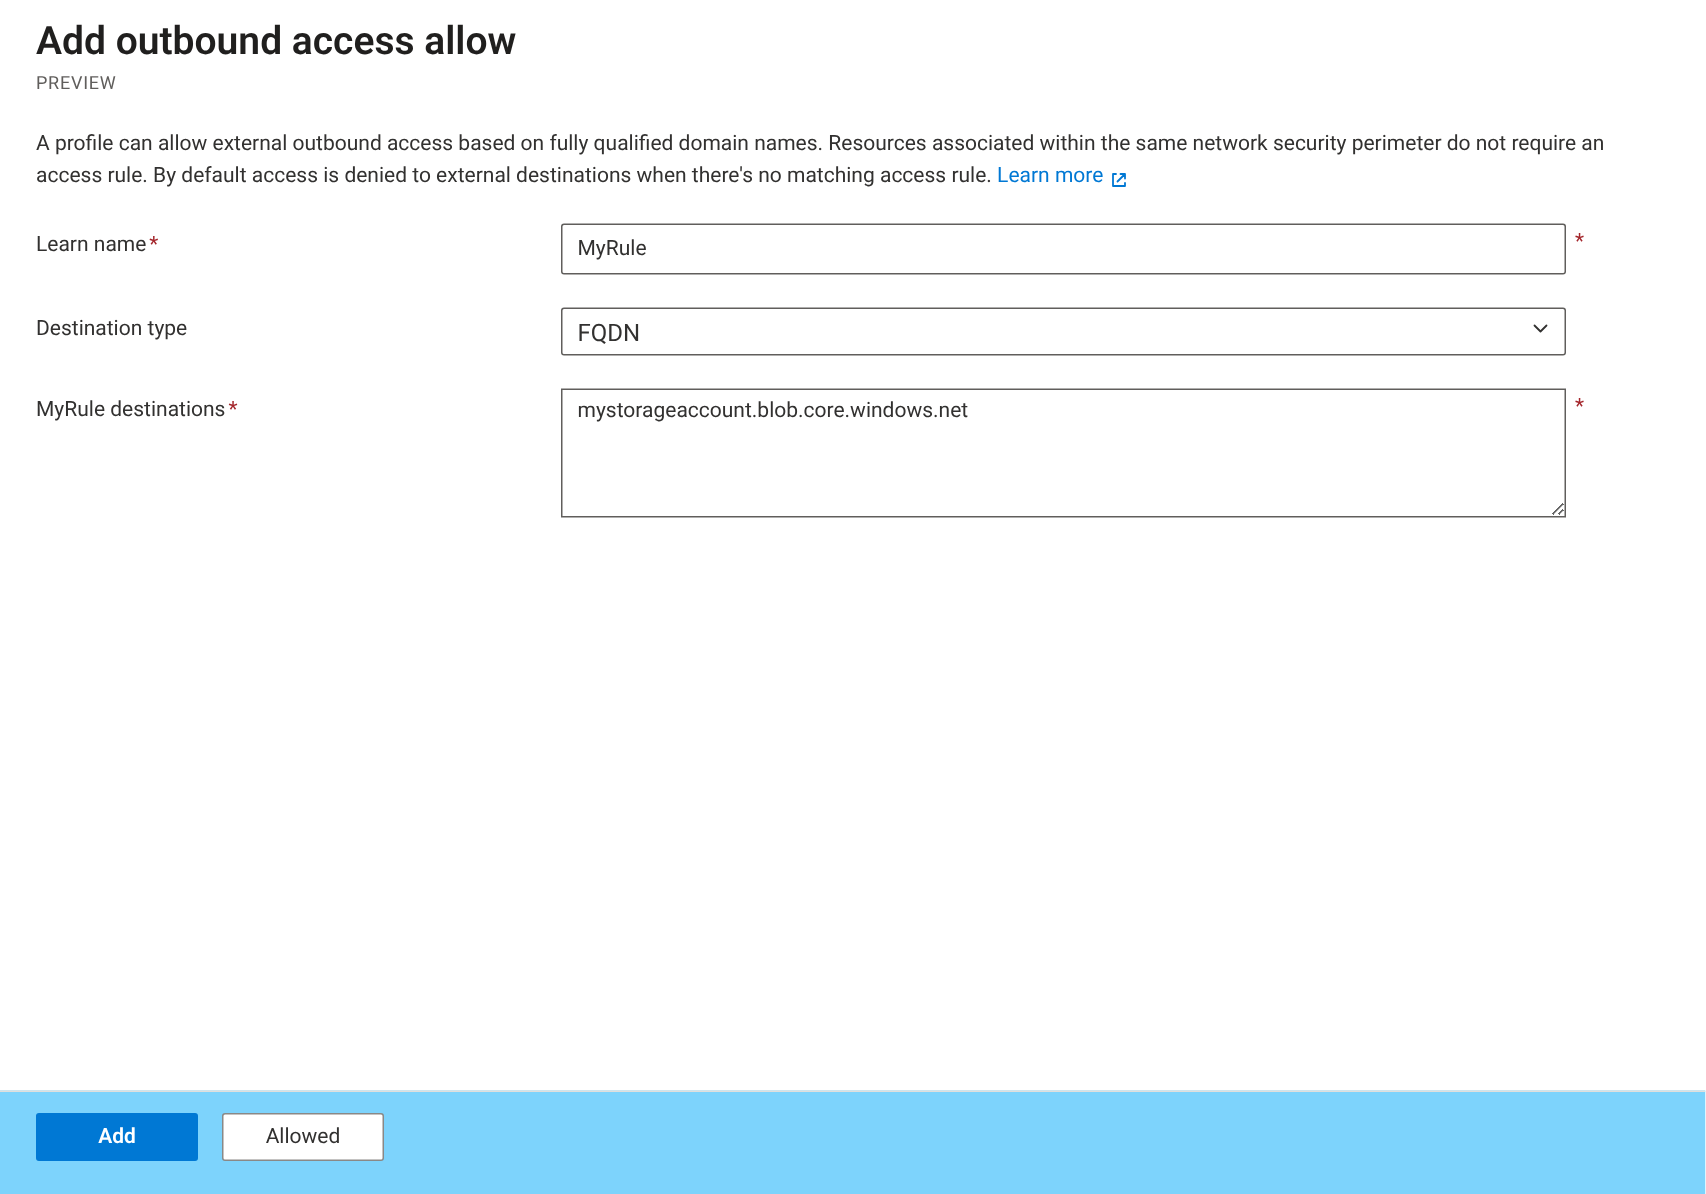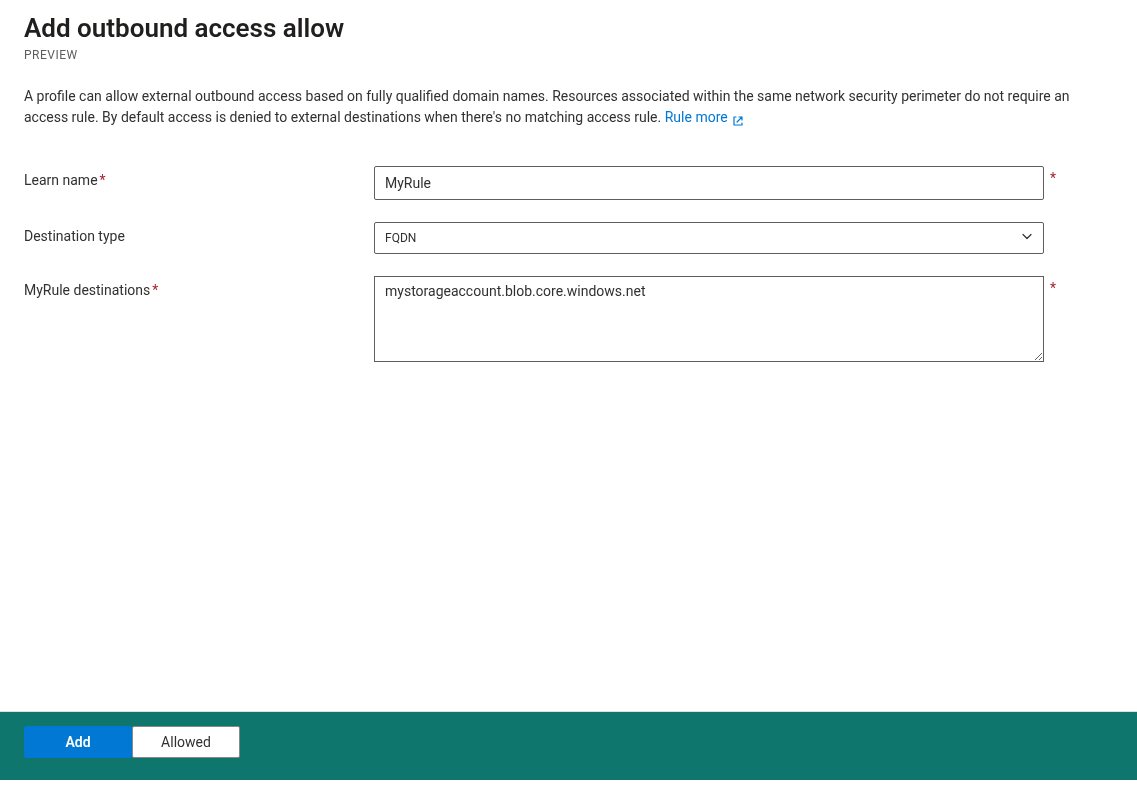--- a/index.html
+++ b/index.html
@@ -31,21 +31,21 @@
       letter-spacing: 0.5px;
       color: #605e5c;
       text-transform: uppercase;
       margin-top: 2px;
     }
     .description {
       font-size: 14px;
       line-height: 1.55;
       color: #323130;
       max-width: 1060px;
-      margin-bottom: 37px;
+      margin-bottom: 20px;
     }
     .learn-more {
       color: #0078d4;
       text-decoration: none;
       cursor: pointer;
       display: inline-flex;
       align-items: center;
       gap: 4px;
     }
     .ext-icon {
@@ -86,21 +86,21 @@
       border-radius: 2px;
     }
     .select-wrap {
       position: relative;
     }
     .select-display {
       width: 100%;
       height: 32px;
       border: 1px solid #605e5c;
       padding: 0 30px 0 10px;
-      font-size: 12px;
+      font-size: 16px;
       display: flex;
       align-items: center;
       cursor: pointer;
       border-radius: 2px;
       background: #ffffff;
     }
     .chevron-down {
       position: absolute;
       right: 10px;
       top: 50%;
@@ -123,26 +123,26 @@
       position: absolute;
       right: -12px;
       top: 4px;
       color: #a4262c;
       font-size: 14px;
     }
     .footer {
       position: absolute;
       left: 0;
       right: 0;
-      bottom: 16px;
+      bottom: 0;
       border-top: 1px solid #e1dfdd;
       padding: 14px 24px 22px 24px;
       display: flex;
-      gap: 0;
-      background: #0f766e;
+      gap: 16px;
+      background: #7dd3fc;
     }
     .btn {
       height: 32px;
       padding: 0 20px;
       font-size: 14px;
       font-family: inherit;
       cursor: pointer;
       border-radius: 2px;
       display: inline-flex;
       align-items: center;
@@ -165,21 +165,21 @@
 <body>
 
 <div class="header">
   <h1 class="title">Add outbound access allow</h1>
   <div class="preview-badge">PREVIEW</div>
 </div>
 
 <p class="description">
   <span>A profile can allow external outbound access based on fully qualified domain names. Resources associated within the same network security perimeter do not require an access rule. By default access is denied to external destinations when there's no matching access rule.</span>
   <a class="learn-more">
-    <span>Rule more</span>
+    <span>Learn more</span>
     <span class="ext-icon">
       <svg width="12" height="12" viewBox="0 0 12 12" fill="none">
         <path d="M4 2H2v8h8V8M7 2h3v3M10 2L5 7" stroke="#0078d4" stroke-width="1.2" fill="none" stroke-linecap="round" stroke-linejoin="round"></path>
       </svg>
     </span>
   </a>
 </p>
 
 <div class="form-row">
   <div class="form-label">

